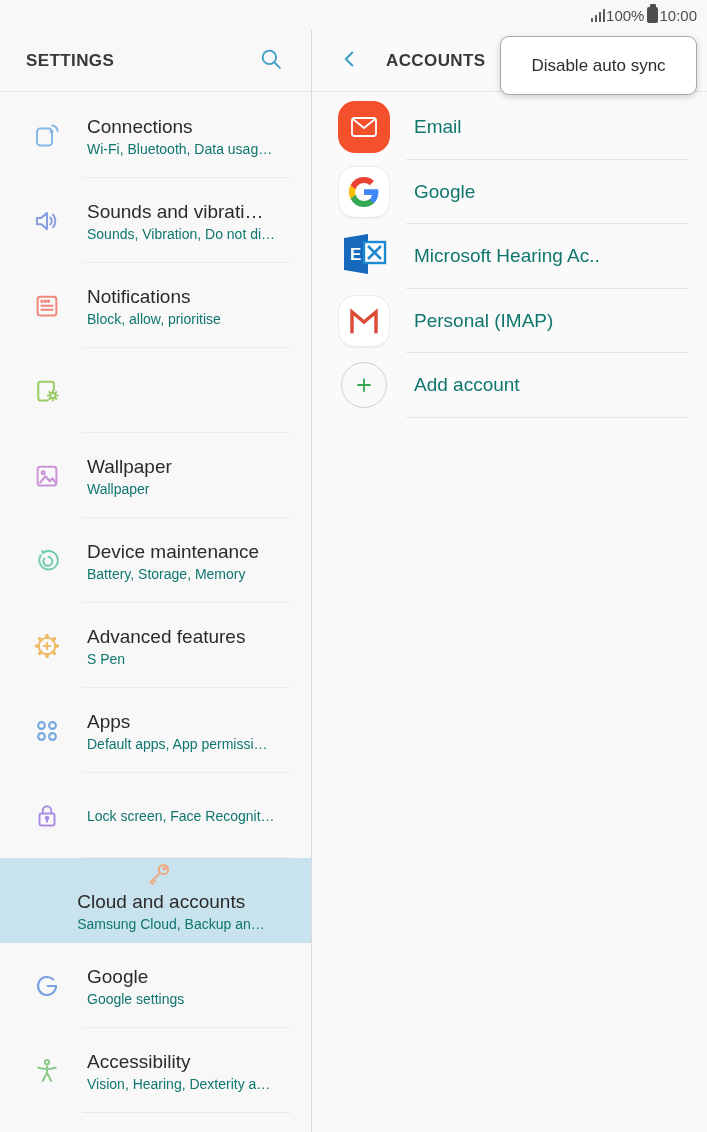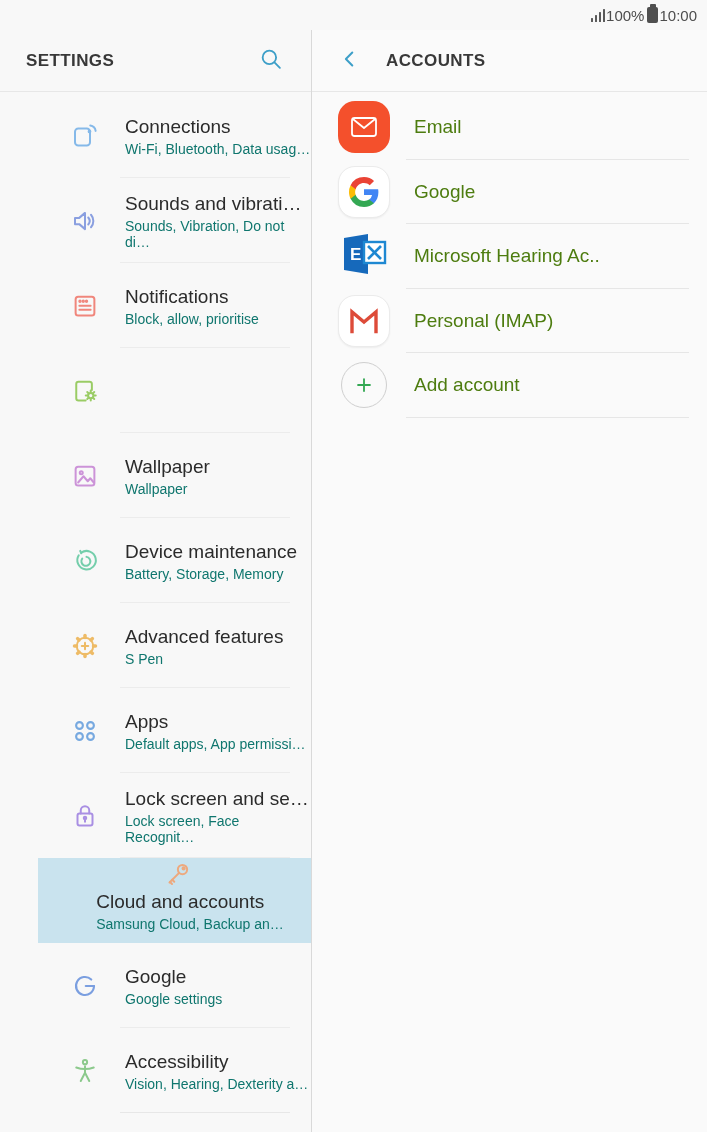--- a/index.html
+++ b/index.html
@@ -20,34 +20,34 @@
   .left-pane { position:absolute; left:0; top:30px; width:311px; bottom:0; background:#f8f8f8; }
   .right-pane { position:absolute; left:312px; top:30px; width:395px; bottom:0; background:#fafafa; }
 
   .pane-header { height:62px; display:flex; align-items:center; border-bottom:1px solid #e7e7e7; }
   .pane-title { font-size:17px; font-weight:bold; color:#383838; letter-spacing:0.4px; }
   .left-pane .pane-header { padding:0 24px 0 26px; justify-content:space-between;gap:48px; }
   .right-pane .pane-header { padding-left:22px; gap:20px; }
   .icon-btn { background:none; border:none; cursor:pointer; display:flex; align-items:center; justify-content:center; width:32px; height:32px; }
 
   
-  .settings-list { position:absolute; top:63px; left:0; right:0;margin-left:38px; }
+  .settings-list { position:absolute; top:63px; left:0; right:0; }
   .srow { position:relative; height:85px; display:flex; align-items:center; padding-left:31px; }
   .srow .licon { width:32px; height:32px; flex:0 0 32px; margin-right:24px; display:flex; align-items:center; justify-content:center; }
   .srow .ltext { display:flex; flex-direction:column; gap:3px; padding-top:1px; }
   .srow .ltitle { font-size:19px; color:#2b2b2b; }
   .srow .lsub { font-size:14px; color:#0f766e; }
   .srow .divider { position:absolute; bottom:0; left:82px; right:21px; height:1px; background:#ececec; }
   .srow:last-child .divider { background:#e7e7e7; }
 
   
   .accounts-list { position:absolute; top:65px; left:0; right:0; }
   .arow { position:relative; height:64.5px; display:flex; align-items:center; padding-left:26px; }
   .arow .aicon { width:52px; height:52px; flex:0 0 52px; margin-right:24px; display:flex; align-items:center; justify-content:center; }
-  .arow .alabel { font-size:19px; color:#4d7c0f; }
+  .arow .alabel { font-size:19px; color:#0f766e; }
   .arow .divider { position:absolute; bottom:0; left:94px; right:18px; height:1px; background:#e6e6e6; }
 
   .squircle { width:52px; height:52px; border-radius:17px; display:flex; align-items:center; justify-content:center; }
   .sq-email { background:#f4502c; }
   .sq-white { background:#ffffff; border:1px solid #ebebeb; box-shadow:0 1px 2px rgba(0,0,0,0.06); }
   .add-circle { width:46px; height:46px; border-radius:50%; border:1.5px solid #cfcfcf; background:#fafafa; display:flex; align-items:center; justify-content:center; }
 
   
   .popup { position:absolute; left:500px; top:36px; width:197px; height:59px; background:#ffffff; border:1px solid #a8a8a8; border-radius:9px; box-shadow:0 2px 7px rgba(0,0,0,0.18); display:flex; align-items:center; justify-content:center; z-index:20; cursor:pointer; }
   .popup-label { font-size:17px; color:#2d2d2d; }
@@ -226,21 +226,20 @@
       <div class="srow">
         <span class="licon" style="color: rgb(169, 143, 227);">
           <svg width="30" height="30" viewBox="0 0 24 24" fill="none" stroke="currentColor" stroke-width="1.6" stroke-linecap="round" stroke-linejoin="round">
             <path d="M8.6 10V7.6a3.4 3.4 0 0 1 6.8 0V10"></path>
               <rect x="6" y="10" width="12" height="9.5" rx="1.6"></rect>
               <circle cx="12" cy="13.6" r="1"></circle>
               <line x1="12" y1="14.6" x2="12" y2="16.6"></line>
           </svg>
         </span>
         <span class="ltext">
-          <span class="ltitle">Lock screen and se…</span>
           <span class="lsub">Lock screen, Face Recognit…</span>
         </span>
         <span class="divider"></span>
       </div>
 
       <div class="srow selected" style="background-color: rgb(201, 227, 238); flex-direction: column;">
         <span class="licon" style="color: rgb(237, 169, 126);">
           <svg width="30" height="30" viewBox="0 0 24 24" fill="none" stroke="currentColor" stroke-width="1.6" stroke-linecap="round" stroke-linejoin="round">
             <circle cx="15.6" cy="8.4" r="3.7"></circle>
               <circle cx="16.5" cy="7.5" r="0.9"></circle>
@@ -368,14 +367,17 @@
             </svg>
           </span>
         </span>
         <span class="alabel">Add account</span>
         <span class="divider"></span>
       </div>
 
     </div>
   </div>
 
+  <div class="popup">
+    <span class="popup-label">Disable auto sync</span>
+  </div>
 
 </div>
 
 </body></html>

